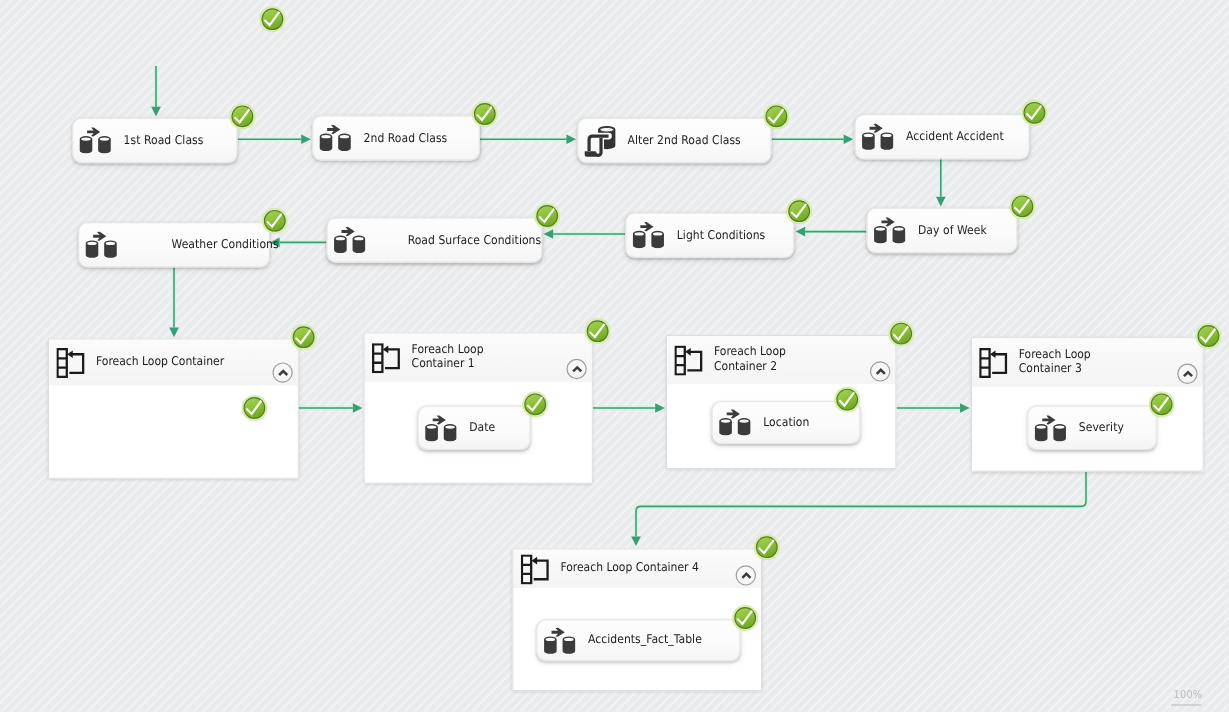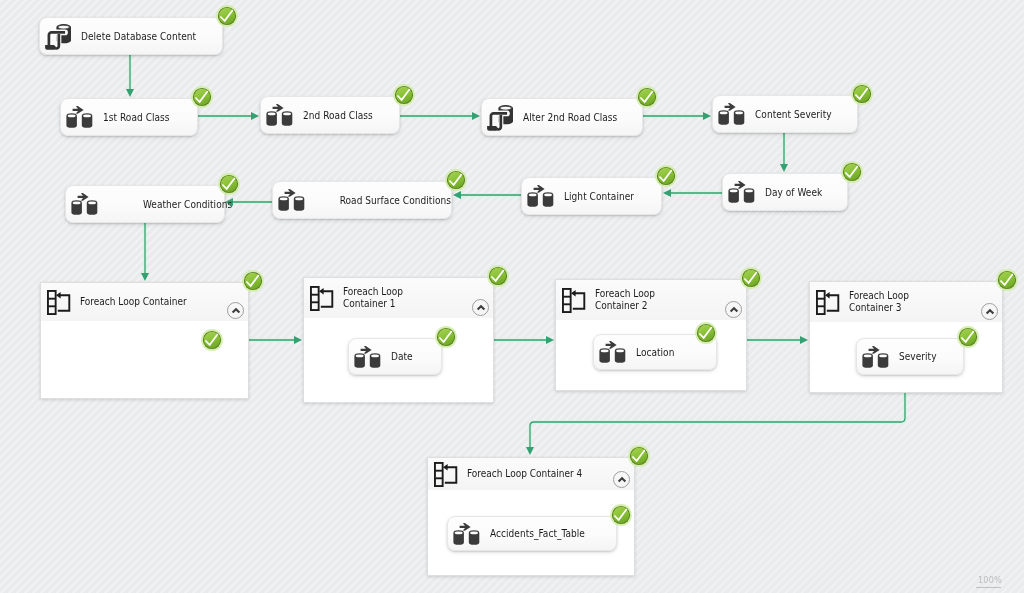--- a/index.html
+++ b/index.html
@@ -125,71 +125,63 @@
         <polygon points="808,340 800,336 800,344" fill="#35a172"></polygon>
       </g>
       <g>
         <path d="M 905 393 L 905 418 Q 905 422 901 422 L 534 422 Q 530 422 530 426 L 530 447" fill="none" stroke="#d6f4e3" stroke-width="3.4" stroke-linecap="butt"></path>
         <path d="M 905 393 L 905 418 Q 905 422 901 422 L 534 422 Q 530 422 530 426 L 530 447" fill="none" stroke="#35a172" stroke-width="1.3" stroke-linecap="butt"></path>
         <polygon points="530,455 526,447 534,447" fill="#35a172"></polygon>
       </g>
     </svg>
   <div class="zoom">100%</div>
   <div class="zoomline"></div>
-<div class="task" style="left: 39px; top: 17px; width: 184px; height: 38px;">
+    <svg class="badge" viewBox="0 0 22 22" style="left:216px;top:5px">
+      <use href="#ic-check"></use>
+    </svg>
+    <div class="task" style="left: 60px; top: 98px; width: 138px; height: 38px;">
+      <span class="icowrap">
+        <svg class="ico" width="27" height="22" viewBox="0 0 27 22">
+          <use href="#ic-dataflow"></use>
+        </svg>
+      </span>
+      <span class="lbl">1st Road Class</span>
+    </div>
+    <svg class="badge" viewBox="0 0 22 22" style="left:191px;top:86px">
+      <use href="#ic-check"></use>
+    </svg>
+    <div class="task" style="left: 260px; top: 96px; width: 140px; height: 38px;">
+      <span class="icowrap">
+        <svg class="ico" width="27" height="22" viewBox="0 0 27 22">
+          <use href="#ic-dataflow"></use>
+        </svg>
+      </span>
+      <span class="lbl">2nd Road Class</span>
+    </div>
+    <svg class="badge" viewBox="0 0 22 22" style="left:393px;top:84px">
+      <use href="#ic-check"></use>
+    </svg>
+    <div class="task" style="left: 481px; top: 98px; width: 162px; height: 38px;">
       <span class="icowrap">
         <svg class="ico" width="26" height="27" viewBox="0 0 26 27">
           <use href="#ic-sql"></use>
         </svg>
       </span>
-      <span class="lbl">Delete Database Content</span>
-    </div>
-    <svg class="badge" viewBox="0 0 22 22" style="left:216px;top:5px">
-      <use href="#ic-check"></use>
-    </svg>
-    <div class="task" style="left: 60px; top: 98px; width: 138px; height: 38px;">
-      <span class="icowrap">
-        <svg class="ico" width="27" height="22" viewBox="0 0 27 22">
-          <use href="#ic-dataflow"></use>
-        </svg>
-      </span>
-      <span class="lbl">1st Road Class</span>
-    </div>
-    <svg class="badge" viewBox="0 0 22 22" style="left:191px;top:86px">
-      <use href="#ic-check"></use>
-    </svg>
-    <div class="task" style="left: 260px; top: 96px; width: 140px; height: 38px;">
-      <span class="icowrap">
-        <svg class="ico" width="27" height="22" viewBox="0 0 27 22">
-          <use href="#ic-dataflow"></use>
-        </svg>
-      </span>
-      <span class="lbl">2nd Road Class</span>
-    </div>
-    <svg class="badge" viewBox="0 0 22 22" style="left:393px;top:84px">
-      <use href="#ic-check"></use>
-    </svg>
-    <div class="task" style="left: 481px; top: 98px; width: 162px; height: 38px;">
-      <span class="icowrap">
-        <svg class="ico" width="26" height="27" viewBox="0 0 26 27">
-          <use href="#ic-sql"></use>
-        </svg>
-      </span>
       <span class="lbl">Alter 2nd Road Class</span>
     </div>
     <svg class="badge" viewBox="0 0 22 22" style="left:636px;top:86px">
       <use href="#ic-check"></use>
     </svg>
     <div class="task" style="left: 712px; top: 95px; width: 146px; height: 38px;">
       <span class="icowrap">
         <svg class="ico" width="27" height="22" viewBox="0 0 27 22">
           <use href="#ic-dataflow"></use>
         </svg>
       </span>
-      <span class="lbl">Content Severity</span>
+      <span class="lbl">Accident Accident</span>
     </div>
     <svg class="badge" viewBox="0 0 22 22" style="left:851px;top:83px">
       <use href="#ic-check"></use>
     </svg>
     <div class="task" style="left: 722px; top: 173px; width: 126px; height: 38px;">
       <span class="icowrap">
         <svg class="ico" width="27" height="22" viewBox="0 0 27 22">
           <use href="#ic-dataflow"></use>
         </svg>
       </span>
@@ -197,21 +189,21 @@
     </div>
     <svg class="badge" viewBox="0 0 22 22" style="left:841px;top:161px">
       <use href="#ic-check"></use>
     </svg>
     <div class="task" style="left: 521px; top: 177px; width: 141px; height: 38px;">
       <span class="icowrap">
         <svg class="ico" width="27" height="22" viewBox="0 0 27 22">
           <use href="#ic-dataflow"></use>
         </svg>
       </span>
-      <span class="lbl">Light Container</span>
+      <span class="lbl">Light Conditions</span>
     </div>
     <svg class="badge" viewBox="0 0 22 22" style="left:655px;top:165px">
       <use href="#ic-check"></use>
     </svg>
     <div class="task" style="left: 272px; top: 181px; width: 180px; height: 38px; justify-content: space-between;">
       <span class="icowrap">
         <svg class="ico" width="27" height="22" viewBox="0 0 27 22">
           <use href="#ic-dataflow"></use>
         </svg>
       </span>

